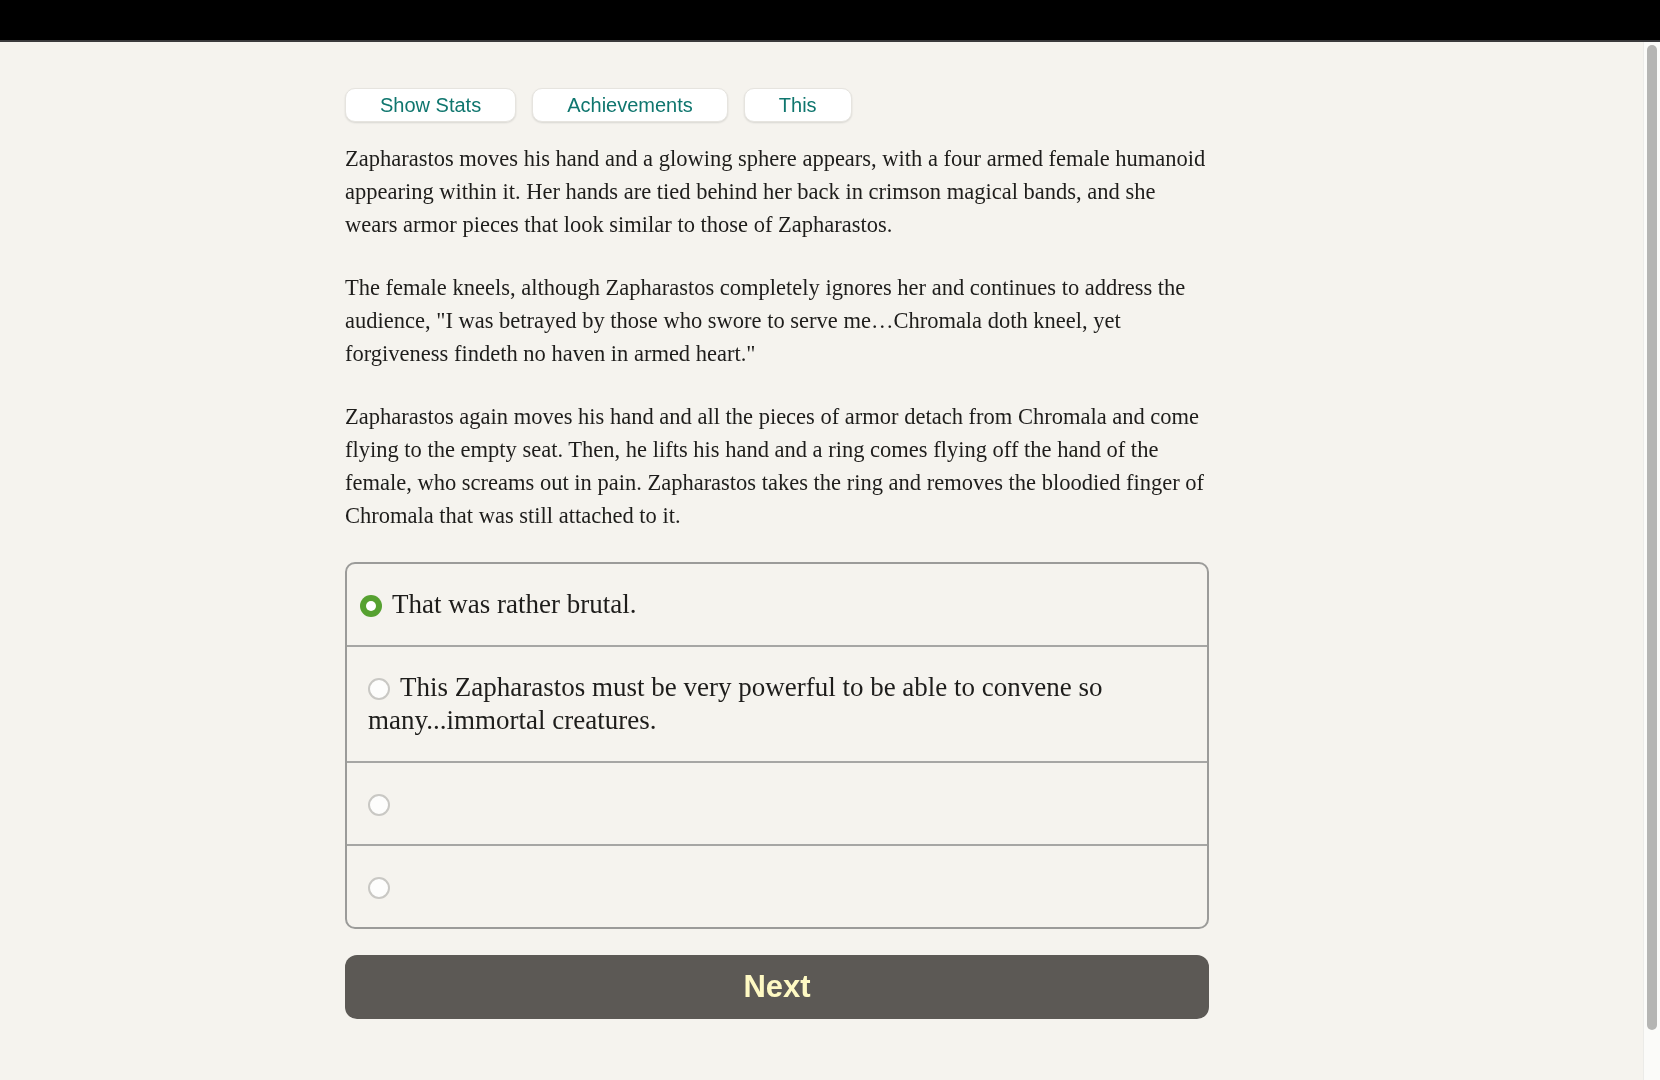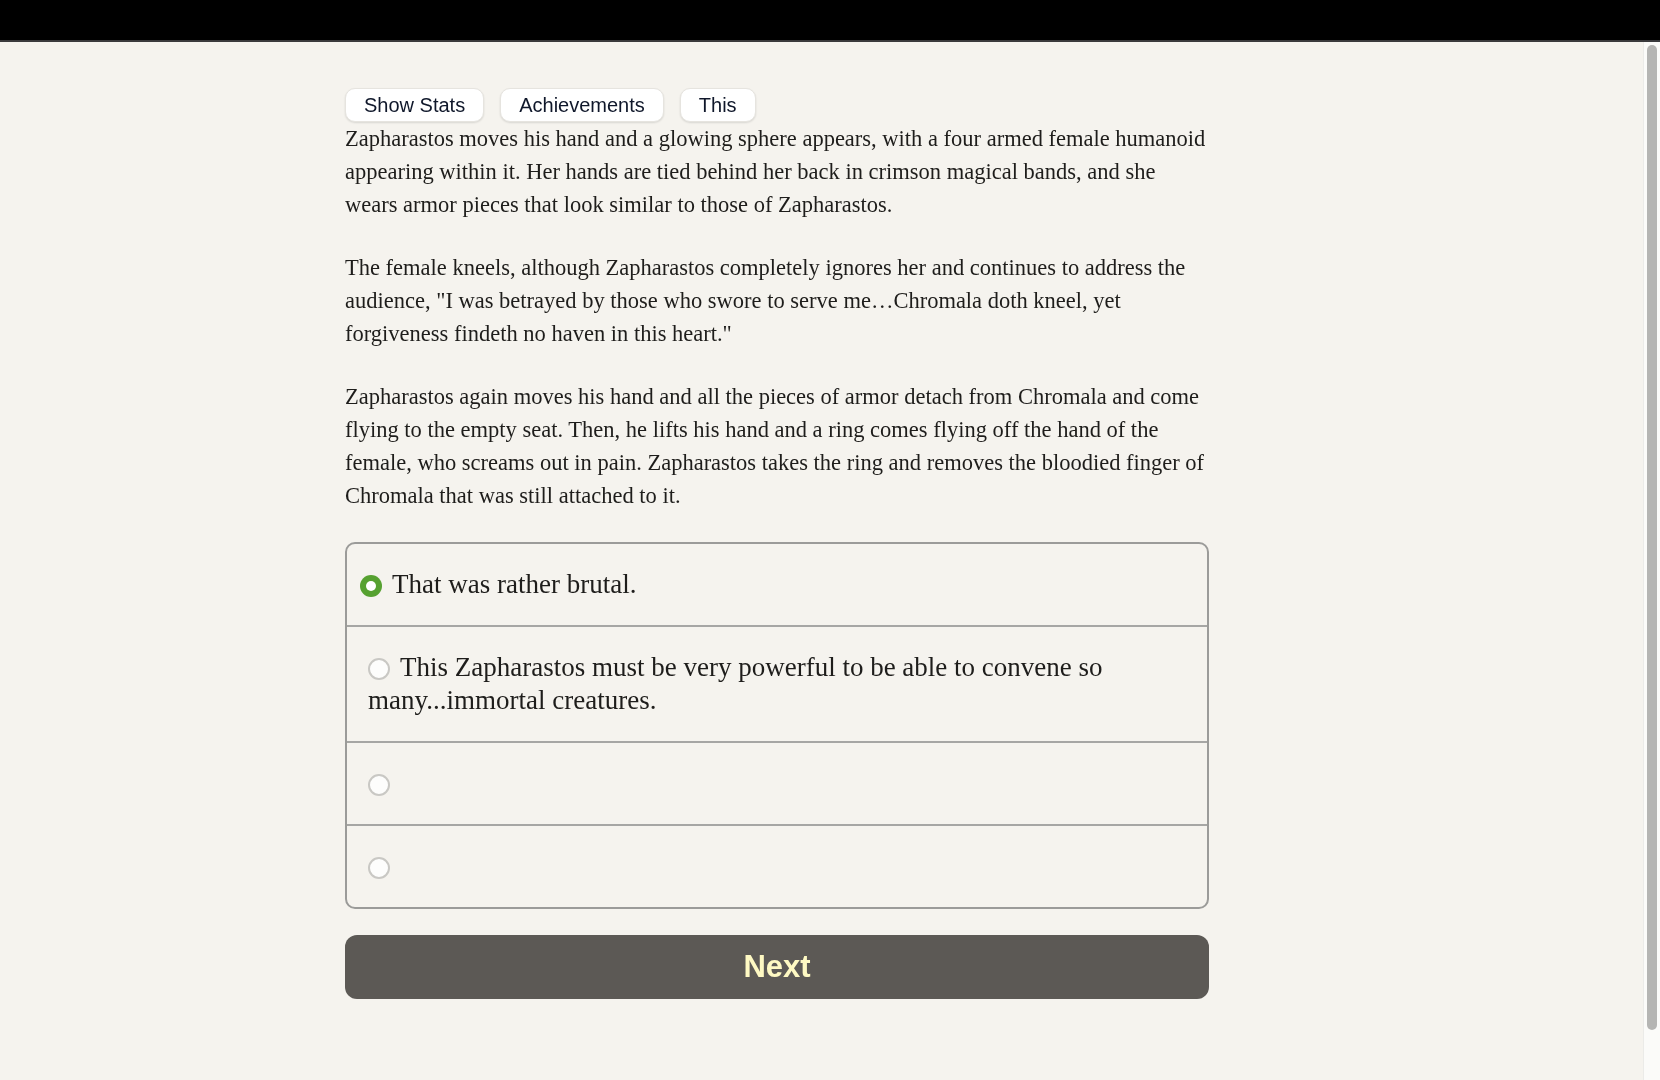--- a/index.html
+++ b/index.html
@@ -27,30 +27,30 @@
   
   .content{
     margin-left:345px;width:864px;
   }
   
   .toolbar{
     padding-top:46px;display:flex;gap:16px;
     font-family:"Liberation Sans", sans-serif;
   }
   .toolbar-btn{
-    background:#ffffff;color:#0f172a;
+    background:#ffffff;color:#0f766e;
     border:1px solid #e6e4df;
     border-radius:10px;
     height:34px;line-height:32px;
-    padding:0 18px;font-size:20px;
+    padding:0 34px;font-size:20px;
     box-shadow:0 1px 2px rgba(0,0,0,0.12);
     cursor:pointer;white-space:nowrap;
   }
   
-  .story{font-size:22.5px;line-height:33px;}
+  .story{margin-top:20px;font-size:22.5px;line-height:33px;}
   .story p{margin:0 0 30px 0;}
   
   .choice-box{
     margin-top:30px;
     border:2px solid #9b9b99;
     border-radius:10px;
     overflow:hidden;
   }
   .choice-row{
     padding:24px 14px 24px 13px;
@@ -100,21 +100,21 @@
 <div class="content">
 
   <div class="toolbar">
     <button class="toolbar-btn">Show Stats</button>
     <button class="toolbar-btn">Achievements</button>
     <button class="toolbar-btn">This</button>
   </div>
 
   <div class="story">
     <p>Zapharastos moves his hand and a glowing sphere appears, with a four armed female humanoid appearing within it. Her hands are tied behind her back in crimson magical bands, and she wears armor pieces that look similar to those of Zapharastos.</p>
-    <p>The female kneels, although Zapharastos completely ignores her and continues to address the audience, "I was betrayed by those who swore to serve me…Chromala doth kneel, yet forgiveness findeth no haven in this heart."</p>
+    <p>The female kneels, although Zapharastos completely ignores her and continues to address the audience, "I was betrayed by those who swore to serve me…Chromala doth kneel, yet forgiveness findeth no haven in armed heart."</p>
     <p>Zapharastos again moves his hand and all the pieces of armor detach from Chromala and come flying to the empty seat. Then, he lifts his hand and a ring comes flying off the hand of the female, who screams out in pain. Zapharastos takes the ring and removes the bloodied finger of Chromala that was still attached to it.</p>
   </div>
 
   <div class="choice-box">
 
     <div class="choice-row selected">
       <span class="choice-radio"></span><span class="choice-text"><span>That was rather brutal.</span><em></em><span></span></span>
     </div>
 
     <div class="choice-row">

